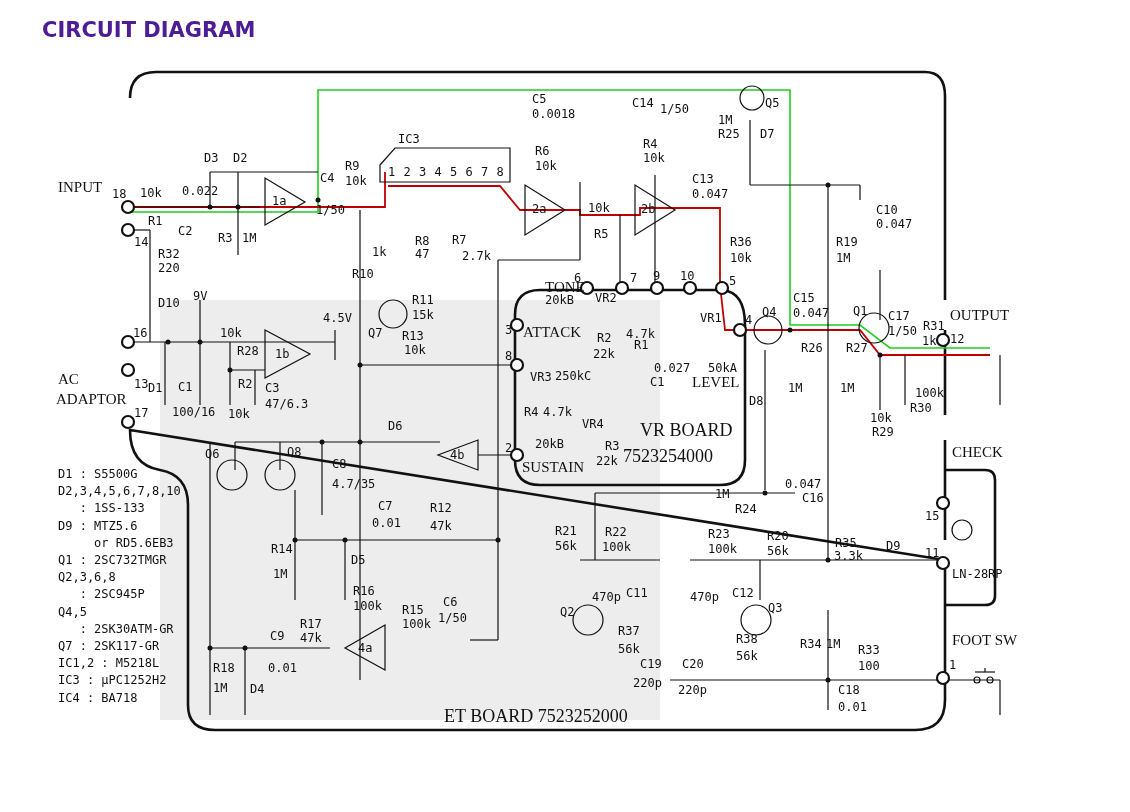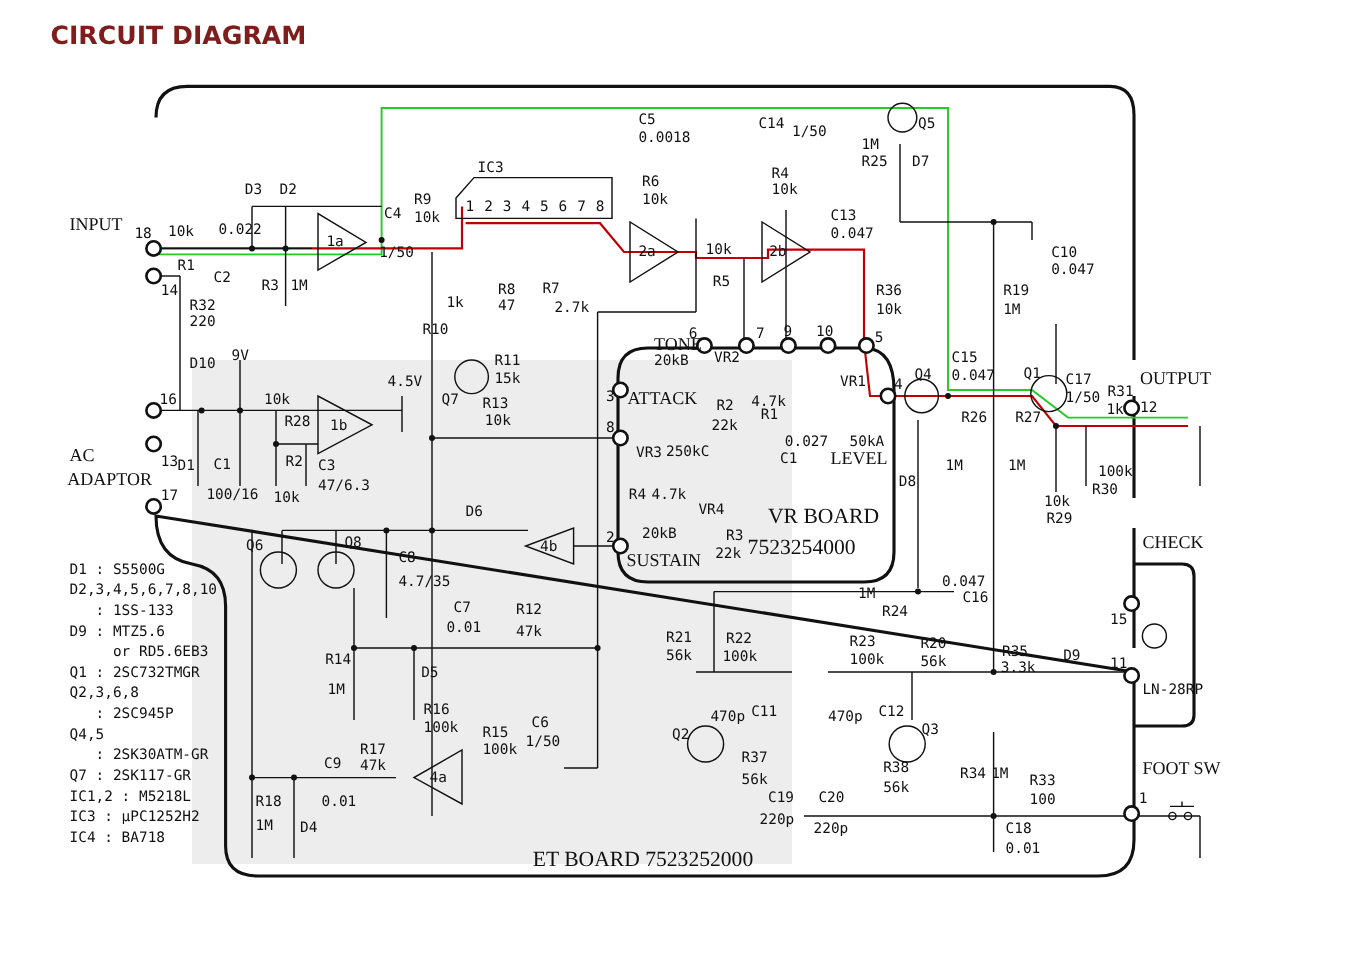--- a/index.html
+++ b/index.html
@@ -1,17 +1,17 @@
 <!DOCTYPE html>
 <html><head>
 <meta charset="utf-8">
 <style>
   html,body{margin:0;padding:0;background:#ffffff;}
   body{width:1130px;height:812px;position:relative;overflow:hidden;}
-  #title{position:absolute;left:42px;top:18px;font-family:"DejaVu Sans",sans-serif;font-weight:bold;font-size:21px;letter-spacing:0px;color:#7f1d1d;}
+  #title{position:absolute;left:42px;top:18px;font-family:"DejaVu Sans",sans-serif;font-weight:bold;font-size:21px;letter-spacing:0px;color:#4c1d95;}
   svg{position:absolute;left:0;top:0;}
   .lbl{font-family:"DejaVu Sans Mono",monospace;font-size:12px;fill:#111;}
   .big{font-family:"Liberation Serif",serif;font-size:15px;fill:#111;}
   .huge{font-family:"Liberation Serif",serif;font-size:18px;fill:#111;}
   .w{stroke:#111;stroke-width:1.2;fill:none;}
   .b{stroke:#111;stroke-width:2.6;fill:none;}
   .red{stroke:#c00000;stroke-width:1.8;fill:none;}
   .grn{stroke:#22cc22;stroke-width:1.6;fill:none;}
   .pad{fill:#fff;stroke:#111;stroke-width:2.2;}
   .dot{fill:#111;}

